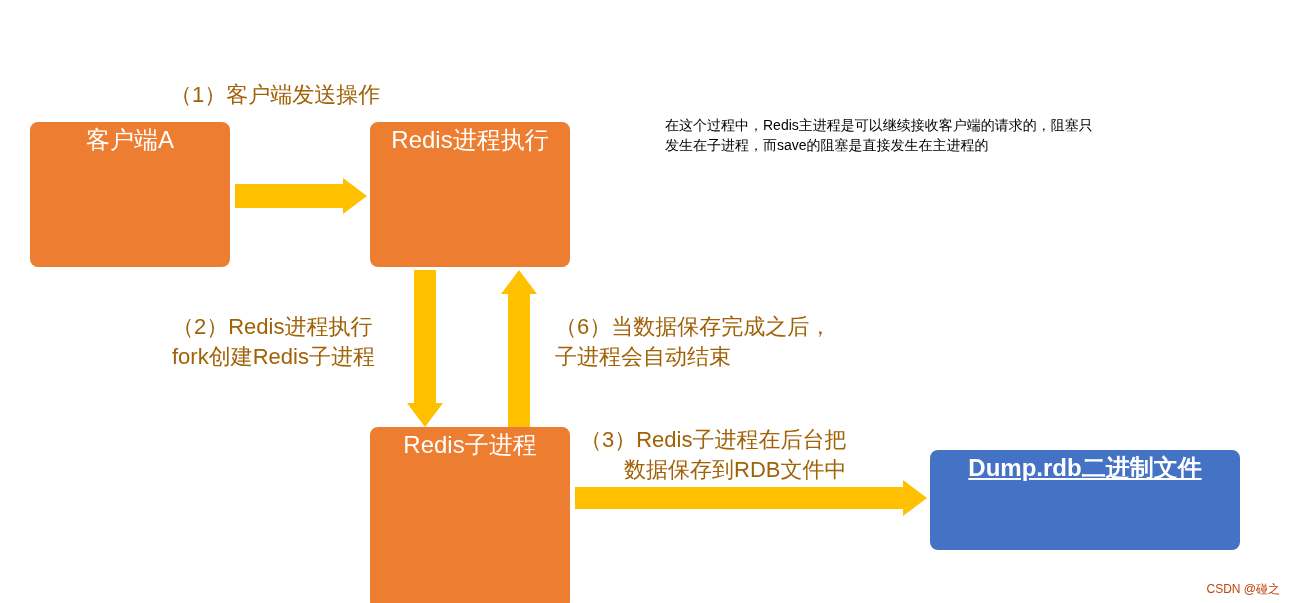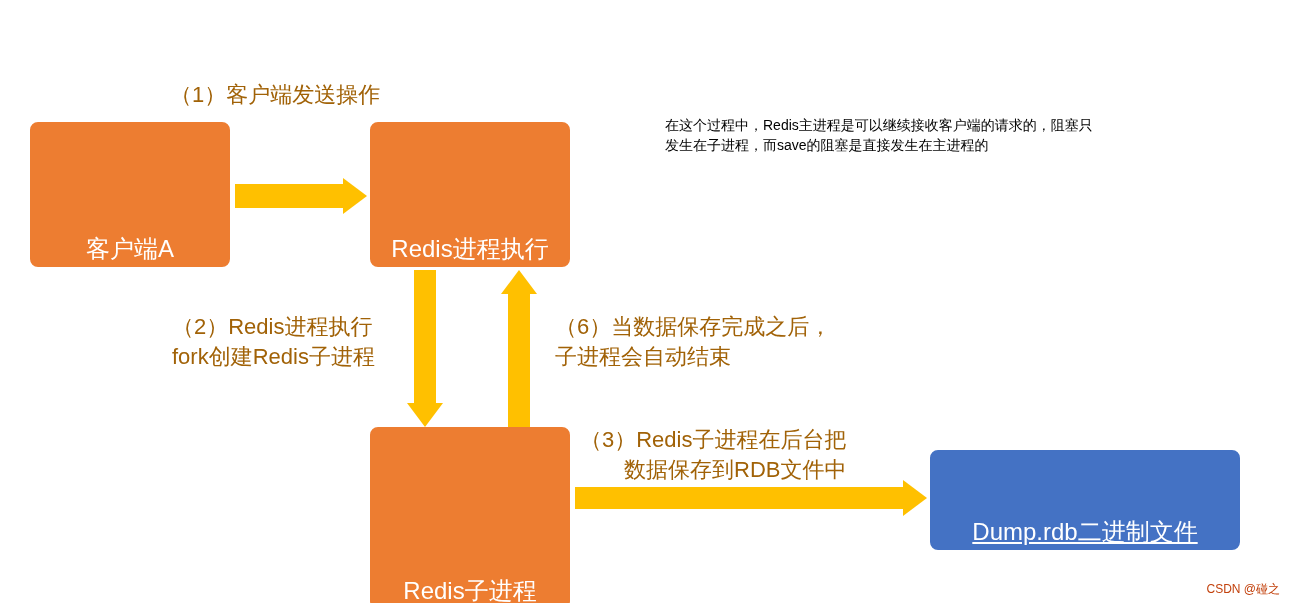--- a/index.html
+++ b/index.html
@@ -1,21 +1,21 @@
 <!DOCTYPE html>
 <html><head>
 <meta charset="utf-8">
 <style>
   * { box-sizing: border-box; margin: 0; padding: 0; }
   html, body { width: 1290px; height: 603px; font-family: "Microsoft YaHei", "SimSun", sans-serif; background: #fff; position: relative; }
   .canvas { position: relative; width: 1290px; height: 603px; }
   .box {
     position: absolute;
     display: flex;
-    align-items: flex-end;
+    align-items: flex-start;
     justify-content: center;
     text-align: center;
     font-size: 24px;
     color: #fff;
     border-radius: 8px;
   }
   .orange { background: #ED7D31; border: 2px solid #ED7D31; }
   .blue   { background: #4472C4; border: 2px solid #4472C4; }
   .blue span { text-decoration: underline; }
   .label {
@@ -78,21 +78,21 @@
   </div>
 
   <div class="box orange" style="left:370px; top:122px; width:200px; height:145px;">
     <span>Redis进程执行</span>
   </div>
 
   <div class="box orange" style="left:370px; top:427px; width:200px; height:182px;">
     <span>Redis子进程</span>
   </div>
 
-  <div class="box blue" style="left:930px; top:450px; width:310px; height:100px;">
+  <div class="box blue" style="left:930px; top:450px; width:310px; height:100px;font-weight:bold;">
     <span>Dump.rdb二进制文件</span>
   </div>
 
   <div class="arrow-shaft" style="left:235px; top:184px; width:110px; height:24px;"></div>
   <div class="arrow-head-right" style="left:343px; top:178px;"></div>
   <div class="label" style="left:170px; top:80px;">（1）客户端发送操作</div>
 
   <div class="arrow-shaft" style="left:414px; top:270px; width:22px; height:135px;"></div>
   <div class="arrow-head-down" style="left:407px; top:403px;"></div>
   <div class="label" style="left:172px; top:312px; text-align:left;">（2）Redis进程执行

